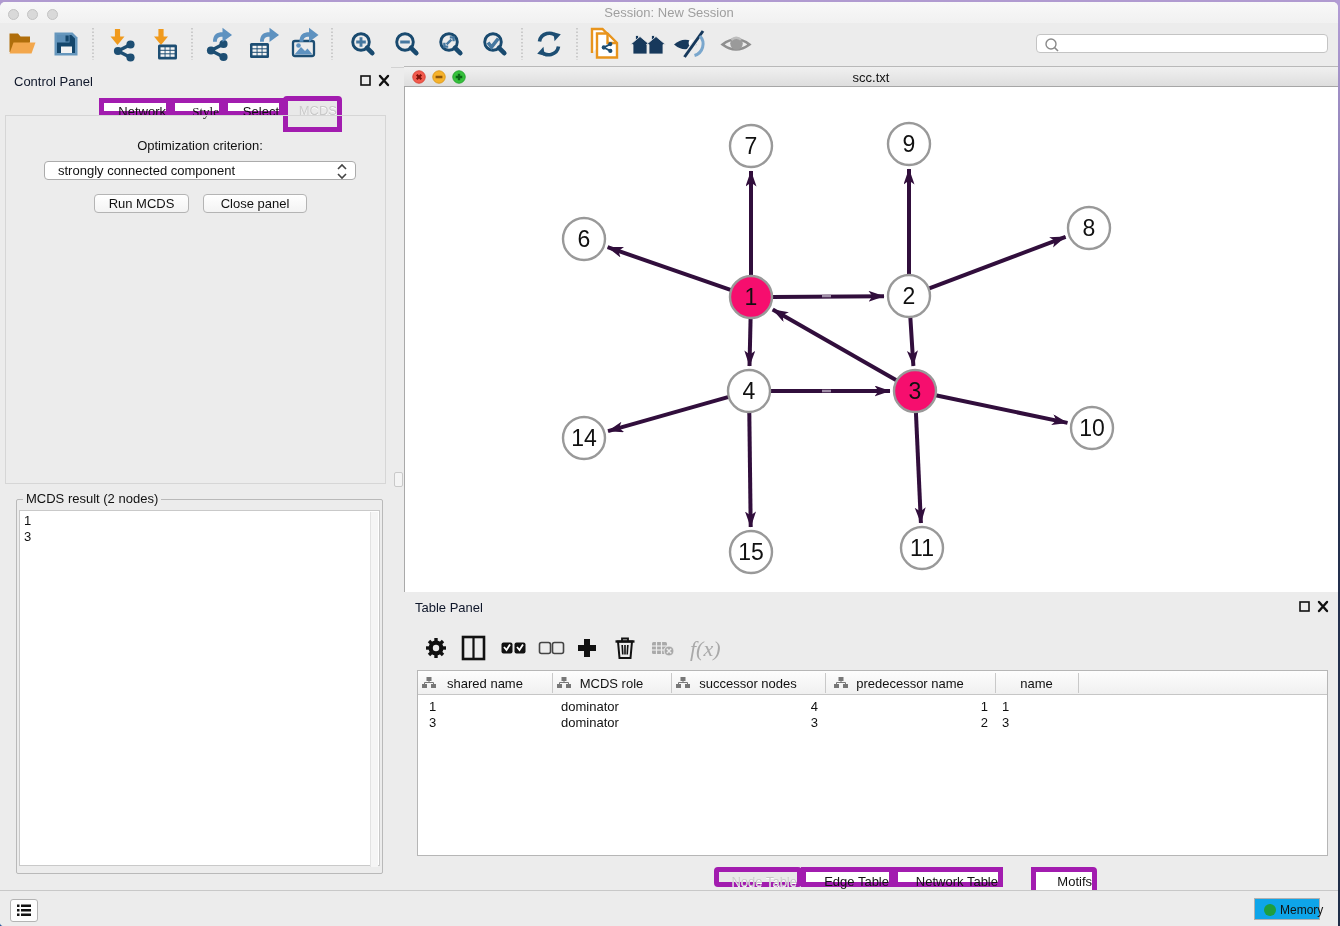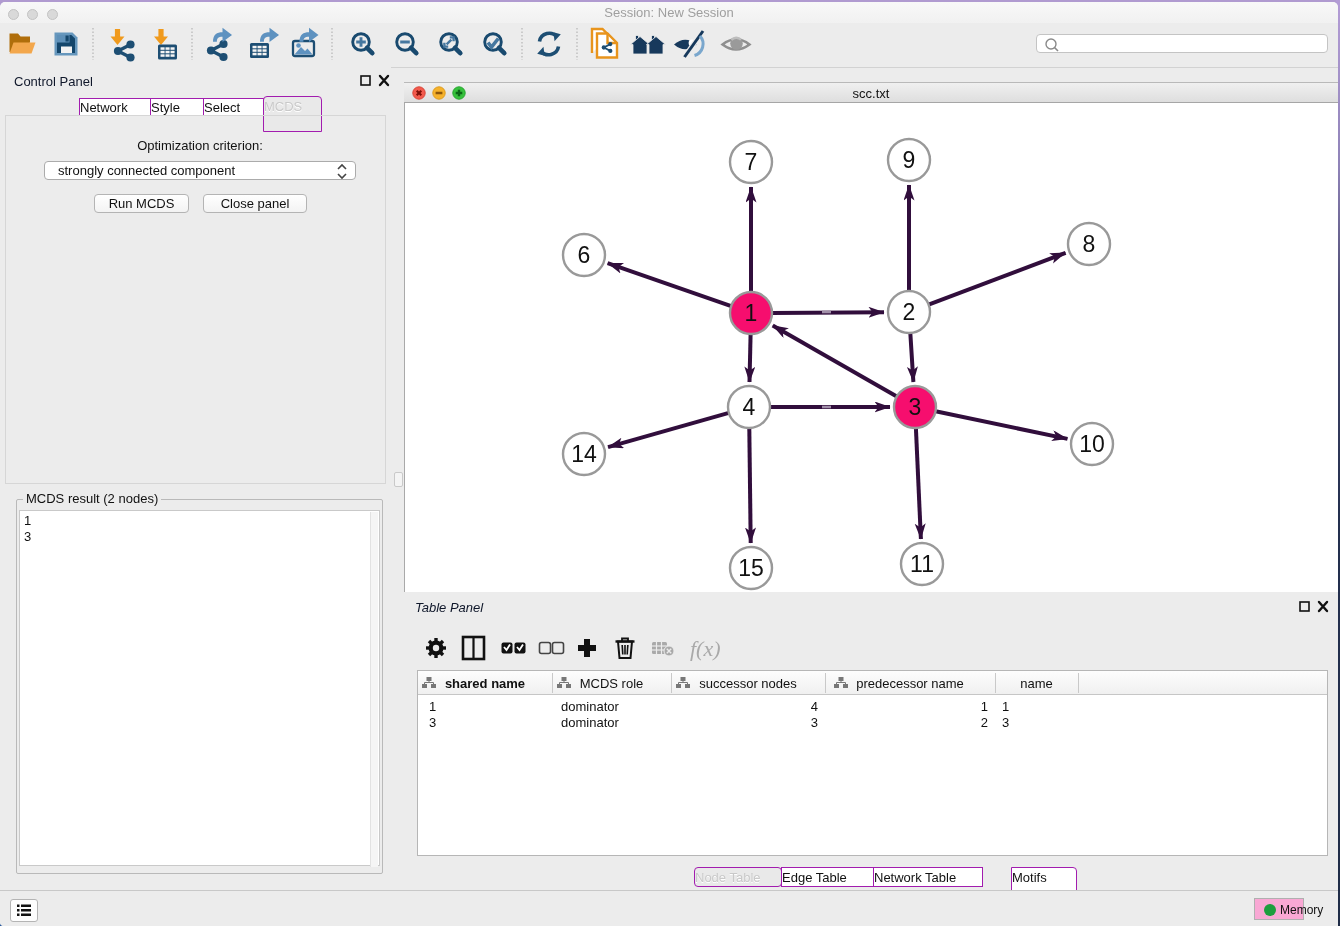--- a/index.html
+++ b/index.html
@@ -9,25 +9,25 @@
 
 #titlebar { position:absolute; left:0; top:0; width:1338px; height:21px; background:linear-gradient(#f8f8f8,#f1f1f1); border-radius:5px 5px 0 0; }
 #titlebar .light { position:absolute; top:7px; width:11px; height:11px; border-radius:50%; background:#d9d9d9; border:1px solid #c3c3c3; }
 #title-text { position:absolute; top:3px; left:0; width:1338px; text-align:center; color:#9f9f9f; font-size:13px; }
 
 #toolbar { position:absolute; left:0; top:21px; width:1338px; height:45px; background:#ececec; border-bottom:1px solid #d2d2d2; }
 #searchbox { position:absolute; left:1036px; top:11px; width:292px; height:19px; background:#fff; border:1px solid #c4c4c4; border-radius:4px; }
 
 #cpanel { position:absolute; left:0; top:64px; width:391px; height:824px; background:#ececec; }
 .panel-title { font-size:13px; color:#0f172a; }
-.tab { position:absolute; top:0; height:18px; line-height:17px; text-align:left; background:#fff; border:1px solid #a21caf; font-size:13px; }
+.tab { position:absolute; top:0; height:18px; line-height:17px; text-align:right; background:#fff; border:5px solid #a21caf; font-size:13px;margin-left:20px; }
 .tab.sel { background:#e9e9e9; color:#c9c9c9; text-shadow:0 1px 0 #fff; border-radius:4px 4px 0 0; }
 .btn { position:absolute; background:linear-gradient(#ffffff,#f3f3f3); border:1px solid #b4b4b4; border-radius:4px; font-size:13px; text-align:center; }
 
-#netwin { position:absolute; left:404px; top:80px; width:795px; height:526px; }
+#netwin { position:absolute; left:404px; top:64px; width:795px; height:526px; }
 #nettitle { position:absolute; left:0; top:0; width:934px; height:21px; background:linear-gradient(#f0f0f0,#dedede); border-bottom:1px solid #a6a6a6; border-top:1px solid #b9b9b9;}
 #netcanvas { position:absolute; left:0; top:21px; width:934px; height:505px; background:#fff; border-left:1px solid #a9a9a9; }
 
 #tpanel { position:absolute; left:404px; top:590px; width:934px; height:298px; background:#ececec; }
 
 #statusbar { position:absolute; left:0; top:888px; width:1338px; height:36px; background:#ececec; border-top:1px solid #c8c8c8; }
 </style>
 </head>
 <body>
 <div style="position:absolute;left:1336px;top:0;width:4px;height:926px;background:linear-gradient(#b49dd6 0%,#8f83b8 18%,#4b4a70 32%,#24304f 55%,#1f2c47 100%);"></div>
@@ -189,21 +189,21 @@
         </svg>
       </div>
   </div>
   <div id="cpanel">
     <div style="position:absolute;left:14px;top:8px;" class="panel-title">Control Panel</div>
     <svg width="36" height="14" style="position:absolute;left:358px;top:8px;">
       <rect x="3" y="2" width="9" height="9" fill="none" stroke="#111" stroke-width="1.6"></rect>
       <path d="M 22,2 L 30,11 M 30,2 L 22,11" stroke="#111" stroke-width="2.4" stroke-linecap="round"></path>
     </svg>
     <div class="tab" style="left:79px;top:32px;width:72px;">Network</div>
-    <div class="tab" style="left:150px;top:32px;width:54px;">Style</div>
+    <div class="tab" style="left:150px;top:32px;width:54px;font-family:Liberation Serif, serif;">Style</div>
     <div class="tab" style="left:203px;top:32px;width:61px;">Select</div>
     <div class="tab sel" style="left:263px;top:30px;width:59px;height:36px;line-height:20px;">MCDS</div>
     <div style="position:absolute;left:5px;top:49px;width:381px;height:369px;border:1px solid #d6d6d6;"></div>
     <div style="position:absolute;left:44px;top:95px;width:312px;height:19px;background:#fff;border:1px solid #ababab;border-radius:4px;">
       <div style="position:absolute;left:13px;top:1px;">strongly connected component</div>
       <svg width="12" height="17" style="position:absolute;right:7px;top:1px;">
         <path d="M 2,6 L 6,2 L 10,6" fill="none" stroke="#444" stroke-width="1.6"></path>
         <path d="M 2,11 L 6,15 L 10,11" fill="none" stroke="#444" stroke-width="1.6"></path>
       </svg>
     </div>
@@ -280,21 +280,21 @@
             <text x="687" y="349" stroke="none" fill="#111">10</text>
           <circle cx="346" cy="465" r="21" fill="#fff"></circle>
             <text x="346" y="473" stroke="none" fill="#111">15</text>
           <circle cx="517" cy="461" r="21" fill="#fff"></circle>
             <text x="517" y="469" stroke="none" fill="#111">11</text>
         </g>
       </svg>
     </div>
   </div>
   <div id="tpanel">
-    <div style="position:absolute;left:11px;top:8px;font-style:italic;" class="panel-title">Table Panel</div>
+    <div style="position:absolute;left:11px;top:8px;" class="panel-title">Table Panel</div>
     <svg width="36" height="14" style="position:absolute;left:893px;top:8px;">
       <rect x="3" y="2" width="9" height="9" fill="none" stroke="#111" stroke-width="1.6"></rect>
       <path d="M 22,2 L 30,11 M 30,2 L 22,11" stroke="#111" stroke-width="2.4" stroke-linecap="round"></path>
     </svg>
     <svg width="320" height="40" style="position:absolute;left:0;top:36px;">
       <g transform="translate(32,20)" fill="#111">
         <circle cx="0" cy="0" r="7.5"></circle>
         <g stroke="#111" stroke-width="3.4">
           <line x1="0" y1="-10" x2="0" y2="10"></line>
             <line x1="-10" y1="0" x2="10" y2="0"></line>
@@ -368,21 +368,21 @@
               <path d="M 5,4 L 5,6 M 0.5,7 L 0.5,5.5 L 9.5,5.5 L 9.5,7" stroke="#777" fill="none"></path>
             </g>
           <g transform="translate(418,6)">
               <rect x="2.5" y="0" width="5" height="4"></rect>
               <rect x="-2" y="7" width="5" height="4"></rect>
               <rect x="7" y="7" width="5" height="4"></rect>
               <path d="M 5,4 L 5,6 M 0.5,7 L 0.5,5.5 L 9.5,5.5 L 9.5,7" stroke="#777" fill="none"></path>
             </g>
         </g>
       </svg>
-      <div style="position:absolute;left:0;top:5px;width:134px;text-align:center;font-weight:bold;">shared name</div>
+      <div style="position:absolute;left:0;top:5px;width:134px;text-align:center;">shared name</div>
       <div style="position:absolute;left:134px;top:5px;width:119px;text-align:center;">MCDS role</div>
       <div style="position:absolute;left:253px;top:5px;width:154px;text-align:center;">successor nodes</div>
       <div style="position:absolute;left:407px;top:5px;width:170px;text-align:center;">predecessor name</div>
       <div style="position:absolute;left:577px;top:5px;width:83px;text-align:center;">name</div>
       <div style="position:absolute;left:11px;top:28px;">1</div>
       <div style="position:absolute;left:143px;top:28px;">dominator</div>
       <div style="position:absolute;left:340px;top:28px;width:60px;text-align:right;">4</div>
       <div style="position:absolute;left:510px;top:28px;width:60px;text-align:right;">1</div>
       <div style="position:absolute;left:584px;top:28px;">1</div>
       <div style="position:absolute;left:11px;top:44px;">3</div>
@@ -402,20 +402,20 @@
           <g fill="#111">
             <rect x="6" y="4.5" width="2.5" height="2.5"></rect>
             <rect x="10" y="4.5" width="10" height="2.5"></rect>
             <rect x="6" y="9" width="2.5" height="2.5"></rect>
             <rect x="10" y="9" width="10" height="2.5"></rect>
             <rect x="6" y="13.5" width="2.5" height="2.5"></rect>
             <rect x="10" y="13.5" width="10" height="2.5"></rect>
           </g>
         </svg>
     </div>
-    <div style="position:absolute;left:1254px;top:7px;width:50px;height:22px;background:#f9a8d4;border:1px solid #b0b0b0;">
+    <div style="position:absolute;left:1254px;top:7px;width:66px;height:22px;background:#0ea5e9;border:1px solid #b0b0b0;">
       <svg width="16" height="20" style="position:absolute;left:7px;top:1px;">
           <circle cx="8" cy="10" r="6" fill="#1e9e3e"></circle>
         </svg>
       <div style="position:absolute;left:25px;top:4px;font-size:12px;">Memory</div>
     </div>
   </div>
 </div>
 
 </body></html>

